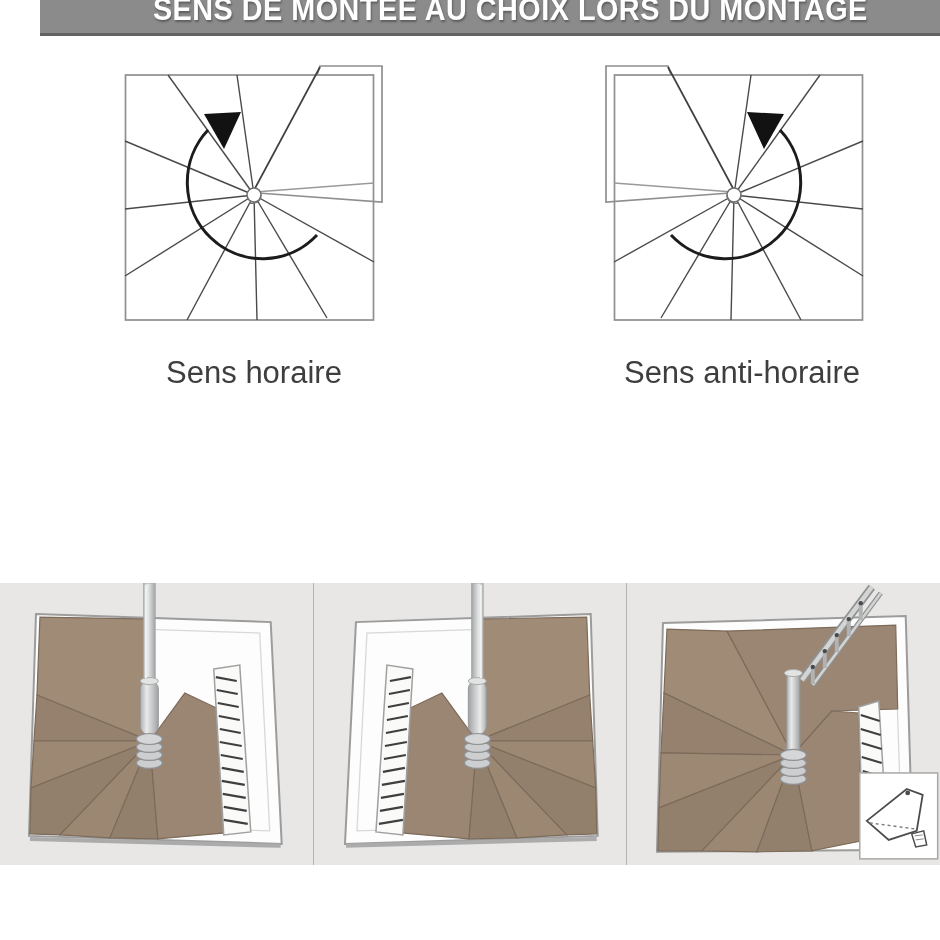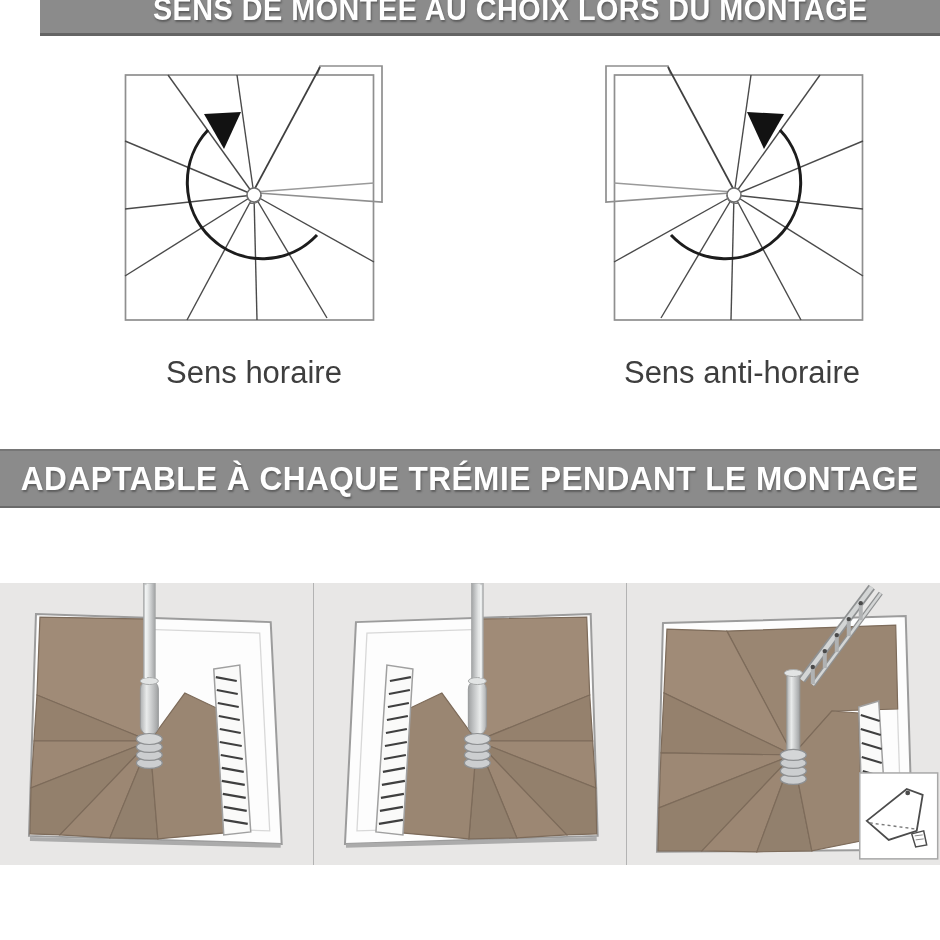--- a/index.html
+++ b/index.html
@@ -83,23 +83,20 @@
     <svg viewBox="0 0 260 258">
       <use href="#dirplan" transform="translate(260,0) scale(-1,1)"></use>
     </svg>
   </figure>
 
   <div class="diagram-labels">
     <div class="dlabel dlabel-right">Sens anti-horaire</div>
     <div class="dlabel dlabel-left">Sens horaire</div>
   </div>
 
-  <header class="banner banner-mid">
-    <span class="banner-text">ADAPTABLE À CHAQUE TRÉMIE PENDANT LE MONTAGE</span>
-  </header>
 
   <section class="gallery">
 
     <figure class="panel">
       <svg viewBox="0 0 313 282">
         <defs>
           <linearGradient id="gradPole" x1="0" y1="0" x2="1" y2="0">
             <stop offset="0" stop-color="#aeb0b1"></stop>
               <stop offset=".35" stop-color="#e9ebeb"></stop>
             <stop offset=".7" stop-color="#c2c4c5"></stop>

